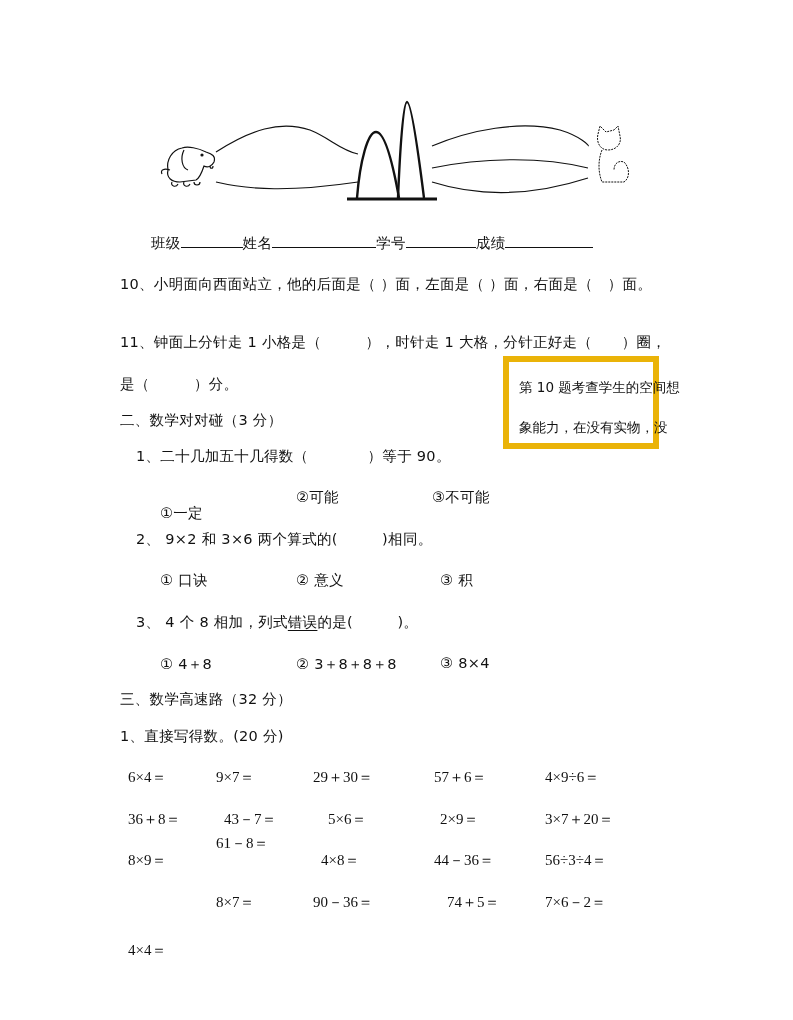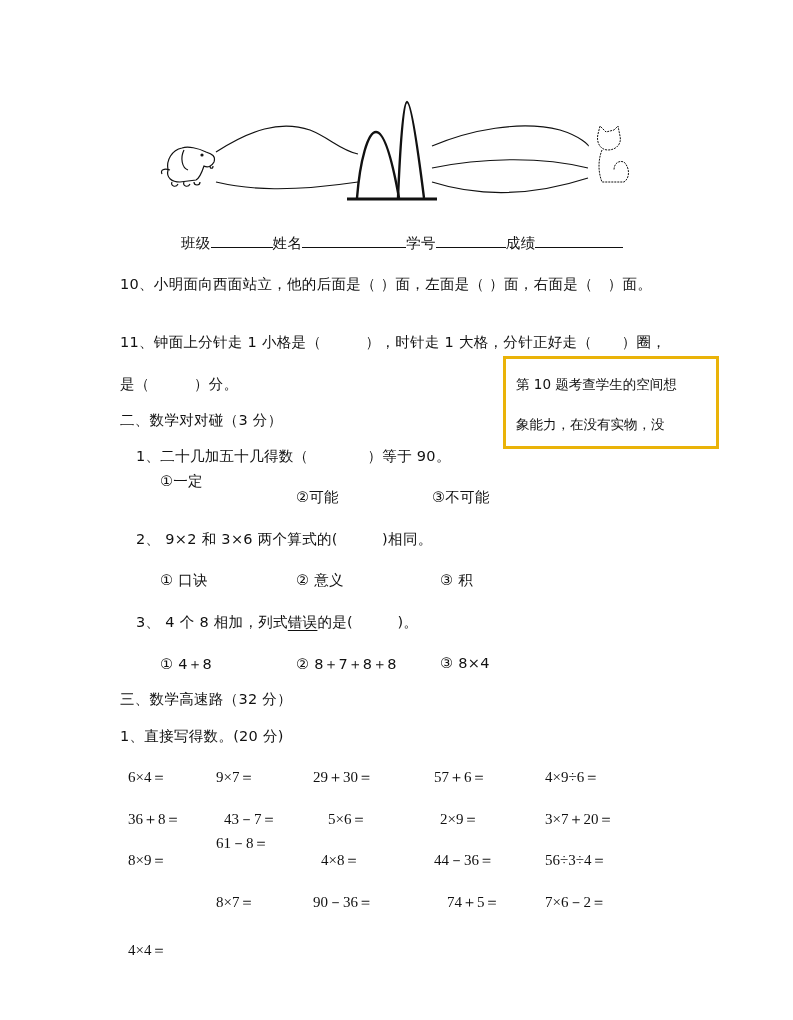--- a/index.html
+++ b/index.html
@@ -1,22 +1,22 @@
 <!DOCTYPE html>
 <html><head>
 <meta charset="utf-8">
 <style>
   html, body { margin: 0; padding: 0; background: #ffffff; }
   body { width: 793px; height: 1020px; position: relative; overflow: hidden;
          font-family: "DejaVu Sans", "Liberation Sans", sans-serif; color: #111; }
   .abs { position: absolute; white-space: nowrap; }
   .t { font-size: 14.5px; letter-spacing: 0.3px; }
   .blank { display: inline-block; border-bottom: 1px solid #111; height: 14px; vertical-align: baseline; }
-  .note-box { position: absolute; left: 503px; top: 356px; width: 216px; height: 93px;
-              border: 3px solid #eab308; box-sizing: border-box; }
+  .note-box { position: absolute; left: 503px; top: 356px; width: 156px; height: 93px;
+              border: 6px solid #eab308; box-sizing: border-box; }
   .note-line { position: absolute; left: 10px; font-size: 13.5px; white-space: nowrap; }
   .ul { text-decoration: underline; text-underline-offset: 3px; }
   .calc { position: absolute; font-family: "Liberation Serif", "DejaVu Serif", serif; font-size: 15px; white-space: nowrap; }
 </style>
 </head>
 <body>
 
 <svg class="abs" style="left:140px;top:90px;" width="520" height="120" viewBox="0 0 520 120">
 
   <g fill="none" stroke="#111" stroke-width="1.2">
@@ -40,51 +40,51 @@
   <path d="M292,56 C330,40 380,30 420,40 C440,46 450,56 448,56" fill="none" stroke="#111" stroke-width="1.2"></path>
   <path d="M292,78 C340,68 400,66 448,78" fill="none" stroke="#111" stroke-width="1.2"></path>
   <path d="M292,92 C330,104 380,110 448,88" fill="none" stroke="#111" stroke-width="1.2"></path>
 
   <g fill="none" stroke="#111" stroke-width="1" stroke-dasharray="2 1">
     <path d="M458,44 L460,36 L466,42 L474,40 L478,36 L480,46 C482,54 476,60 468,60 C460,60 456,52 458,44 Z"></path>
     <path d="M462,60 C458,70 458,82 462,92 L484,92 C490,88 490,78 484,72 C478,70 474,74 474,80"></path>
   </g>
 </svg>
 
-<div class="abs t" style="left:151px;top:233px;margin-left:30px;">
+<div class="abs t" style="left:151px;top:233px;">
   <span>班级</span><span class="blank" style="width:62px;"></span><span>姓名</span><span class="blank" style="width:104px;"></span><span>学号</span><span class="blank" style="width:70px;"></span><span>成绩</span><span class="blank" style="width:88px;"></span>
 </div>
 
 <div class="abs t" style="left:120px;top:275px;">10、小明面向西面站立，他的后面是（ ）面，左面是（ ）面，右面是（　）面。</div>
 
 <div class="abs t" style="left:120px;top:333px;">11、钟面上分针走 1 小格是（　　　），时针走 1 大格，分针正好走（　　）圈，</div>
 <div class="abs t" style="left:120px;top:375px;">是（　　　）分。</div>
 
 <div class="note-box">
   <div class="note-line" style="top:17px;">第 10 题考查学生的空间想</div>
   <div class="note-line" style="top:57px;">象能力，在没有实物，没</div>
 </div>
 
 <div class="abs t" style="left:120px;top:411px;">二、数学对对碰（3 分）</div>
 
 <div class="abs t" style="left:136px;top:447px;">1、二十几加五十几得数（　　　　）等于 90。</div>
-<div class="abs t" style="left:160px;top:472px;">①一定</div>
+<div class="abs t" style="left:160px;top:504px;">①一定</div>
 <div class="abs t" style="left:296px;top:488px;">②可能</div>
 <div class="abs t" style="left:432px;top:488px;">③不可能</div>
 
 <div class="abs t" style="left:136px;top:530px;">2、 9×2 和 3×6 两个算式的(　　　)相同。</div>
 <div class="abs t" style="left:160px;top:571px;text-align:right;">① 口诀</div>
 <div class="abs t" style="left:296px;top:571px;">② 意义</div>
 <div class="abs t" style="left:440px;top:571px;">③ 积</div>
 
 <div class="abs t" style="left:136px;top:613px;">
   <span>3、  4 个 8 相加，列式</span><span class="ul">错误</span><span>的是(　　　)。</span>
 </div>
 <div class="abs t" style="left:160px;top:655px;">① 4＋8</div>
-<div class="abs t" style="left:296px;top:655px;">② 8＋7＋8＋8</div>
+<div class="abs t" style="left:296px;top:655px;">② 3＋8＋8＋8</div>
 <div class="abs t" style="left:440px;top:655px;">③ 8×4</div>
 
 <div class="abs t" style="left:120px;top:690px;">三、数学高速路（32 分）</div>
 <div class="abs t" style="left:120px;top:727px;">1、直接写得数。(20 分)</div>
 
 <div class="calc" style="left:128px;top:768px;">6×4＝</div>
 <div class="calc" style="left:216px;top:768px;">9×7＝</div>
 <div class="calc" style="left:313px;top:768px;">29＋30＝</div>
 <div class="calc" style="left:434px;top:768px;">57＋6＝</div>
 <div class="calc" style="left:545px;top:768px;">4×9÷6＝</div>

